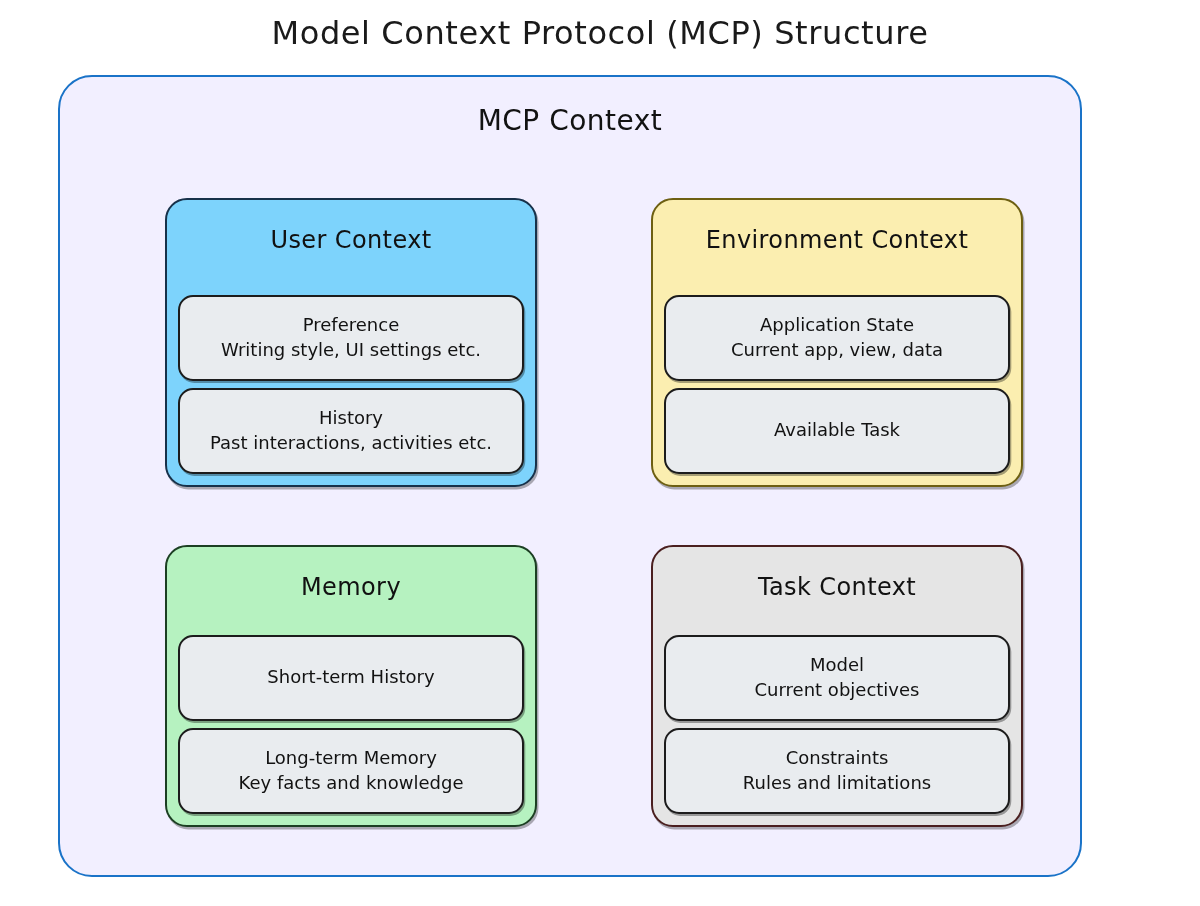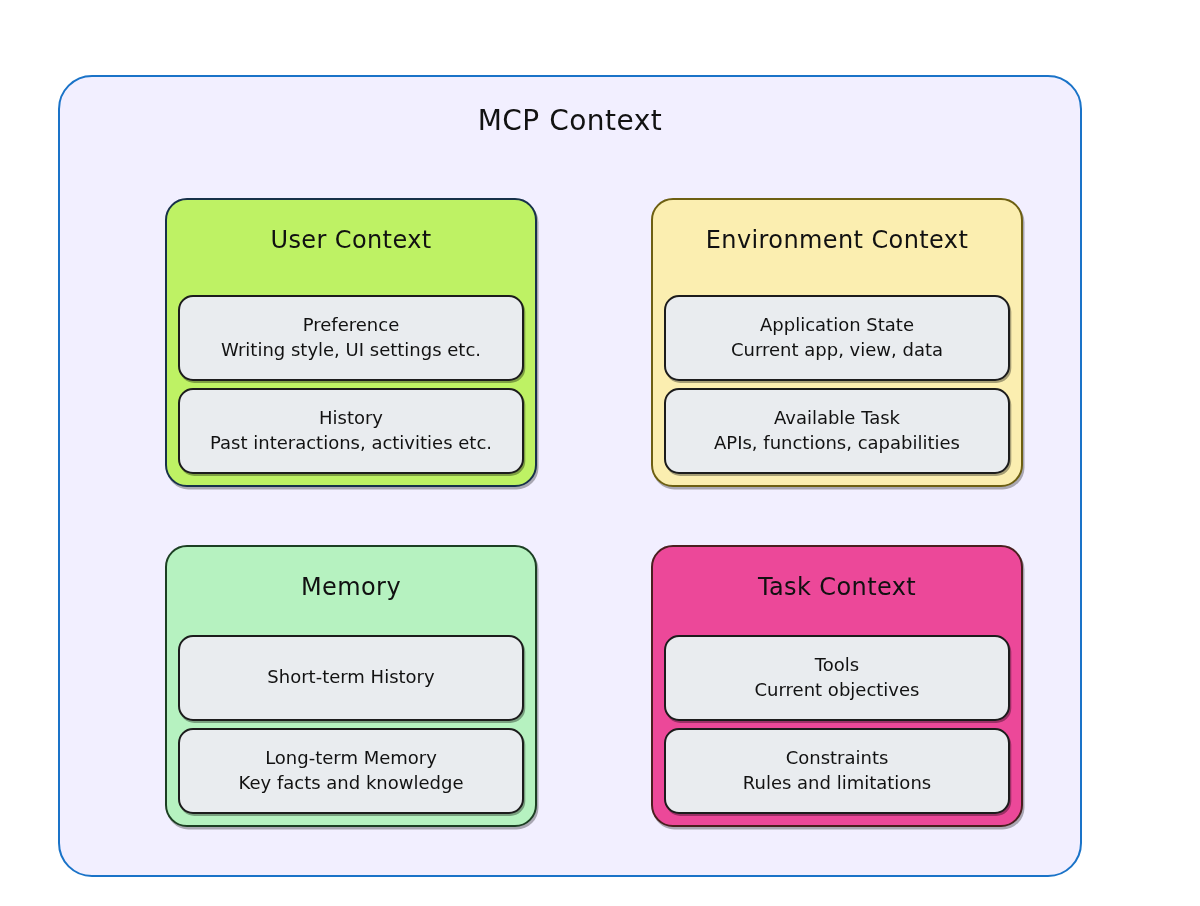--- a/index.html
+++ b/index.html
@@ -131,30 +131,31 @@
   }
 
   .card-sub {
     font-size: 18px;
     color: #121212;
     line-height: 1.35;
     white-space: nowrap;
   }
 
   
-  .group-user        { background: #bef264; border-color: #17314a; }
+  .group-user        { background: #7dd3fc; border-color: #17314a; }
   .group-environment { background: #fbeeb0; border-color: #6d5f12; }
   .group-memory      { background: #b6f2c0; border-color: #1c3f23; }
-  .group-task        { background: #ec4899; border-color: #4a1f1f; }
+  .group-task        { background: #e5e5e5; border-color: #4a1f1f; }
 </style>
 </head>
 <body>
 
 <div class="diagram-root">
 
+  <div class="diagram-title">Model Context Protocol (MCP) Structure</div>
 
   <div class="mcp-context">
 
     <div class="mcp-context-label">MCP Context</div>
 
     <div class="groups-grid">
 
       <div class="group-box group-user">
         <div class="group-title">User Context</div>
         <div class="group-cards">
@@ -171,21 +172,20 @@
 
       <div class="group-box group-environment">
         <div class="group-title">Environment Context</div>
         <div class="group-cards">
           <div class="card">
             <div class="card-title">Application State</div>
             <div class="card-sub">Current app, view, data</div>
           </div>
           <div class="card">
             <div class="card-title">Available Task</div>
-            <div class="card-sub">APIs, functions, capabilities</div>
           </div>
         </div>
       </div>
 
       <div class="group-box group-memory">
         <div class="group-title">Memory</div>
         <div class="group-cards">
           <div class="card">
             <div class="card-title">Short-term History</div>
           </div>
@@ -193,21 +193,21 @@
             <div class="card-title">Long-term Memory</div>
             <div class="card-sub">Key facts and knowledge</div>
           </div>
         </div>
       </div>
 
       <div class="group-box group-task">
         <div class="group-title">Task Context</div>
         <div class="group-cards">
           <div class="card">
-            <div class="card-title">Tools</div>
+            <div class="card-title">Model</div>
             <div class="card-sub">Current objectives</div>
           </div>
           <div class="card">
             <div class="card-title">Constraints</div>
             <div class="card-sub">Rules and limitations</div>
           </div>
         </div>
       </div>
 
     </div>

